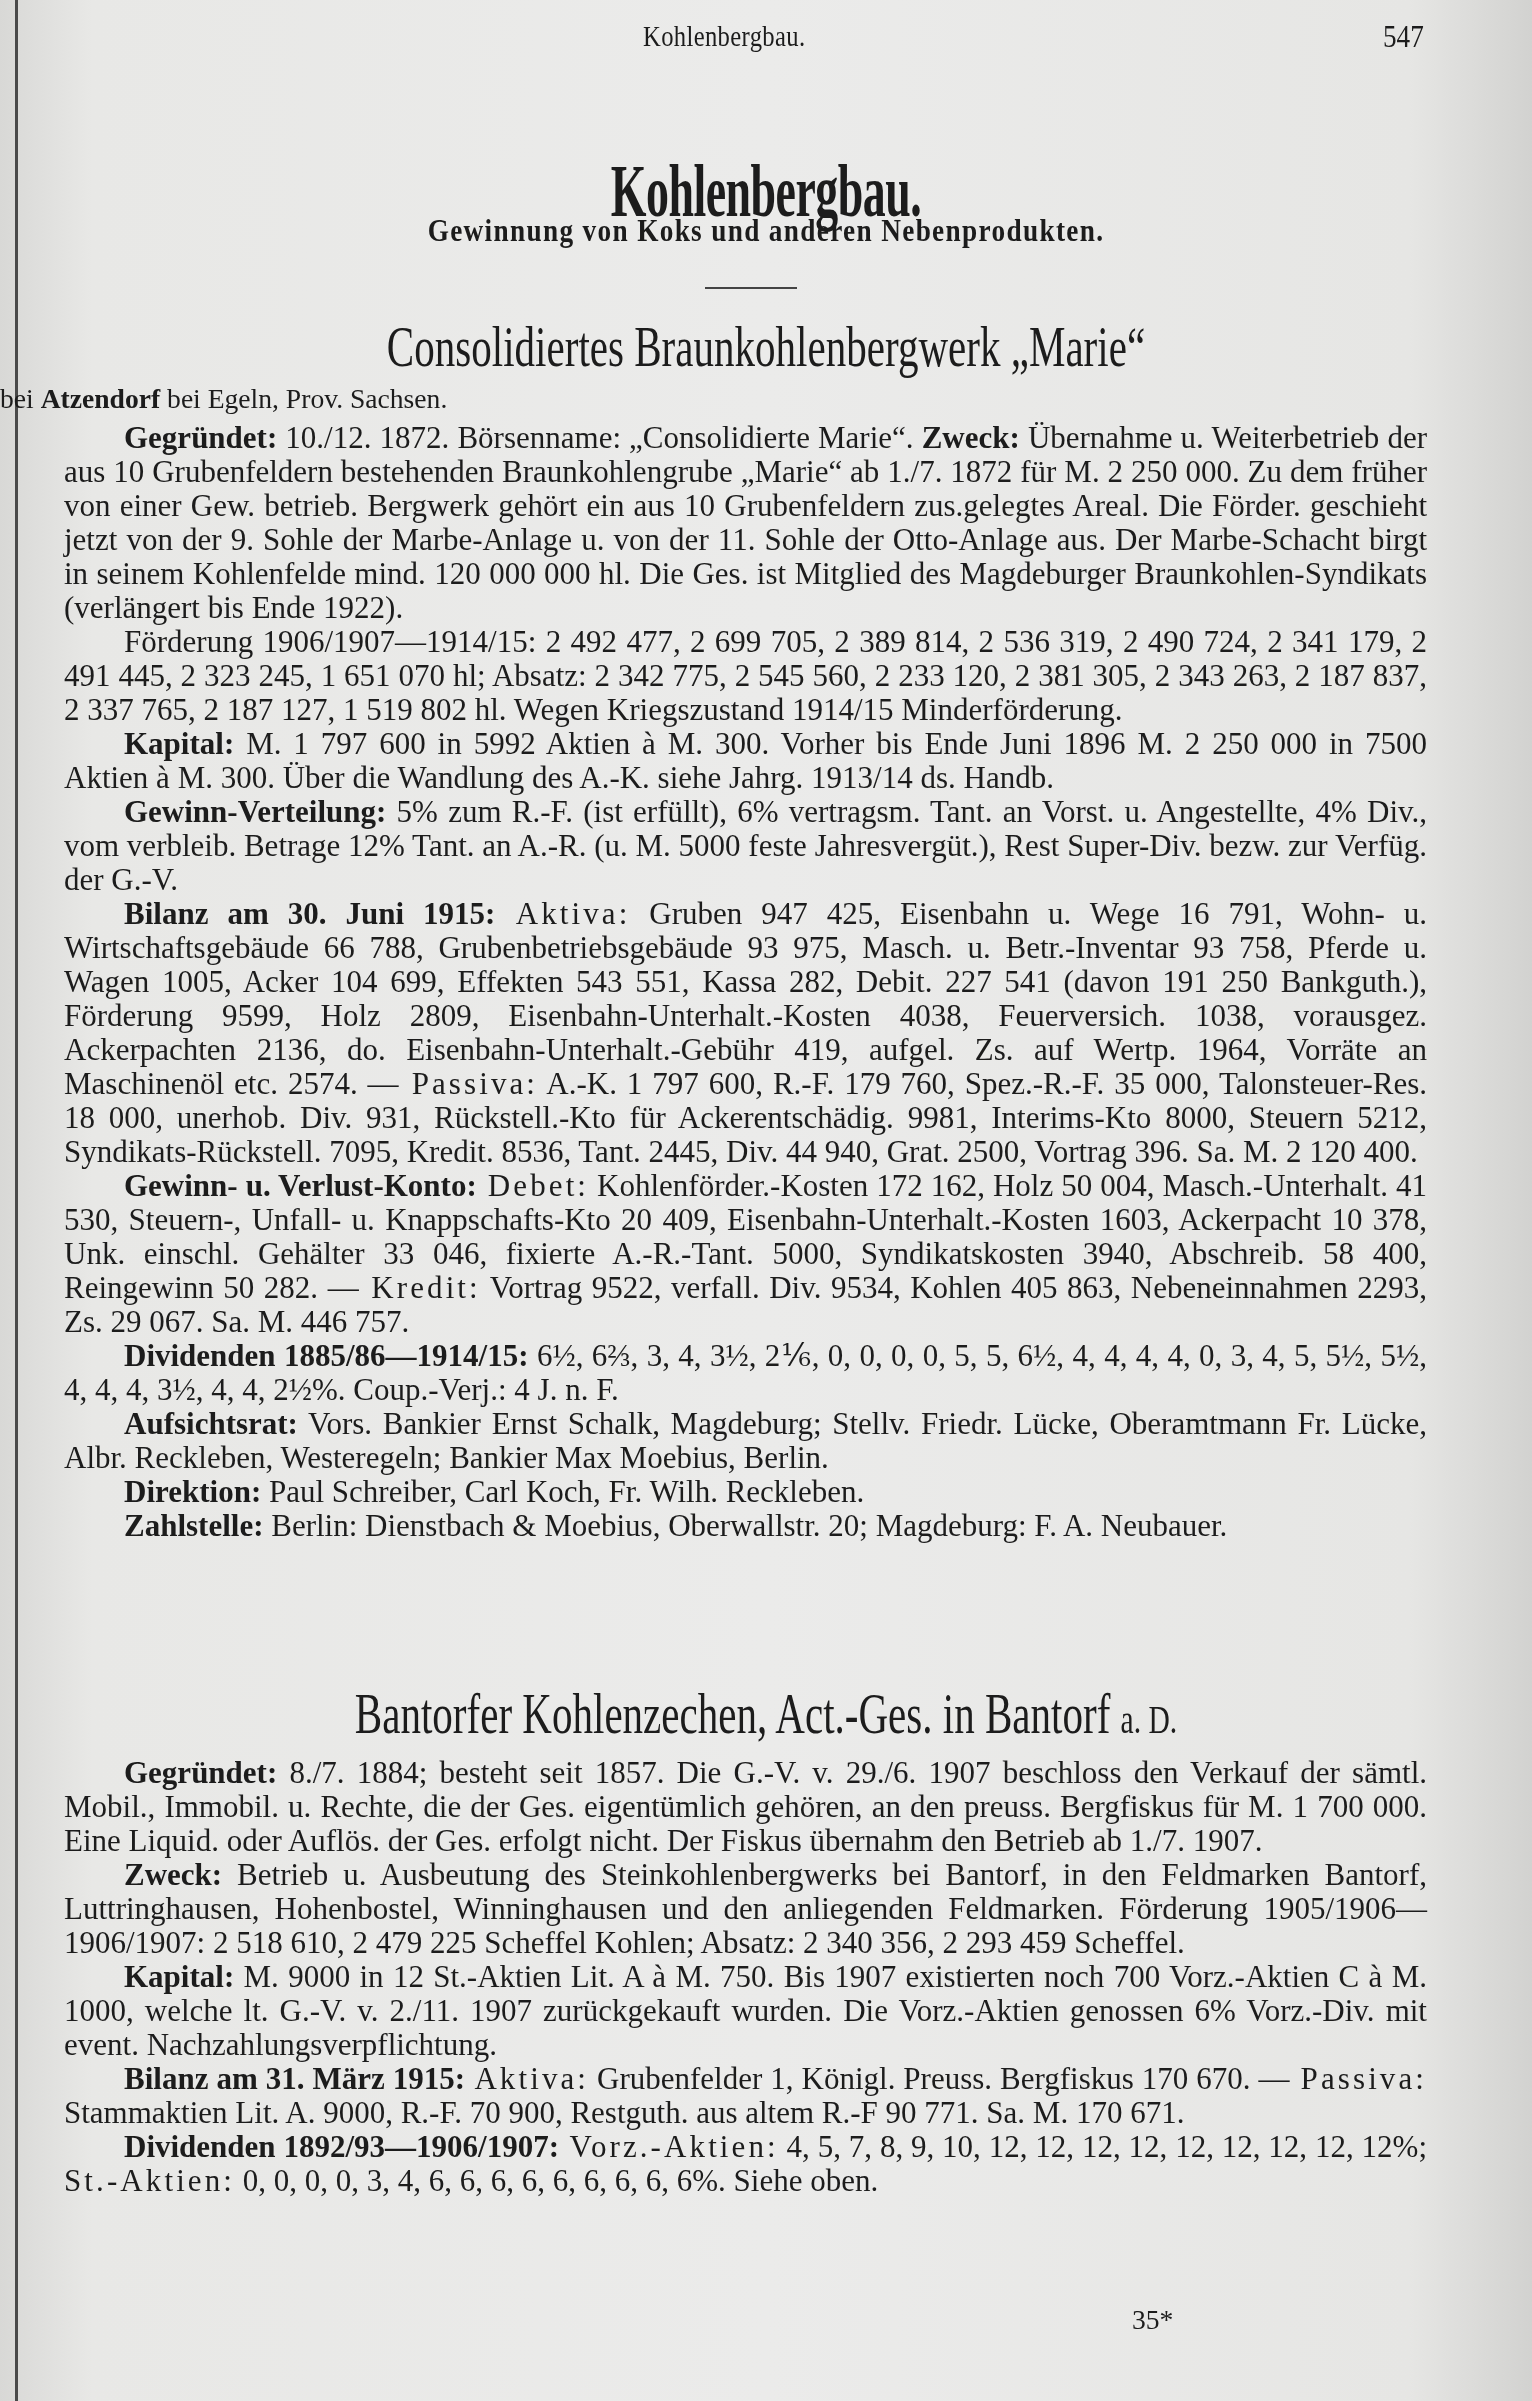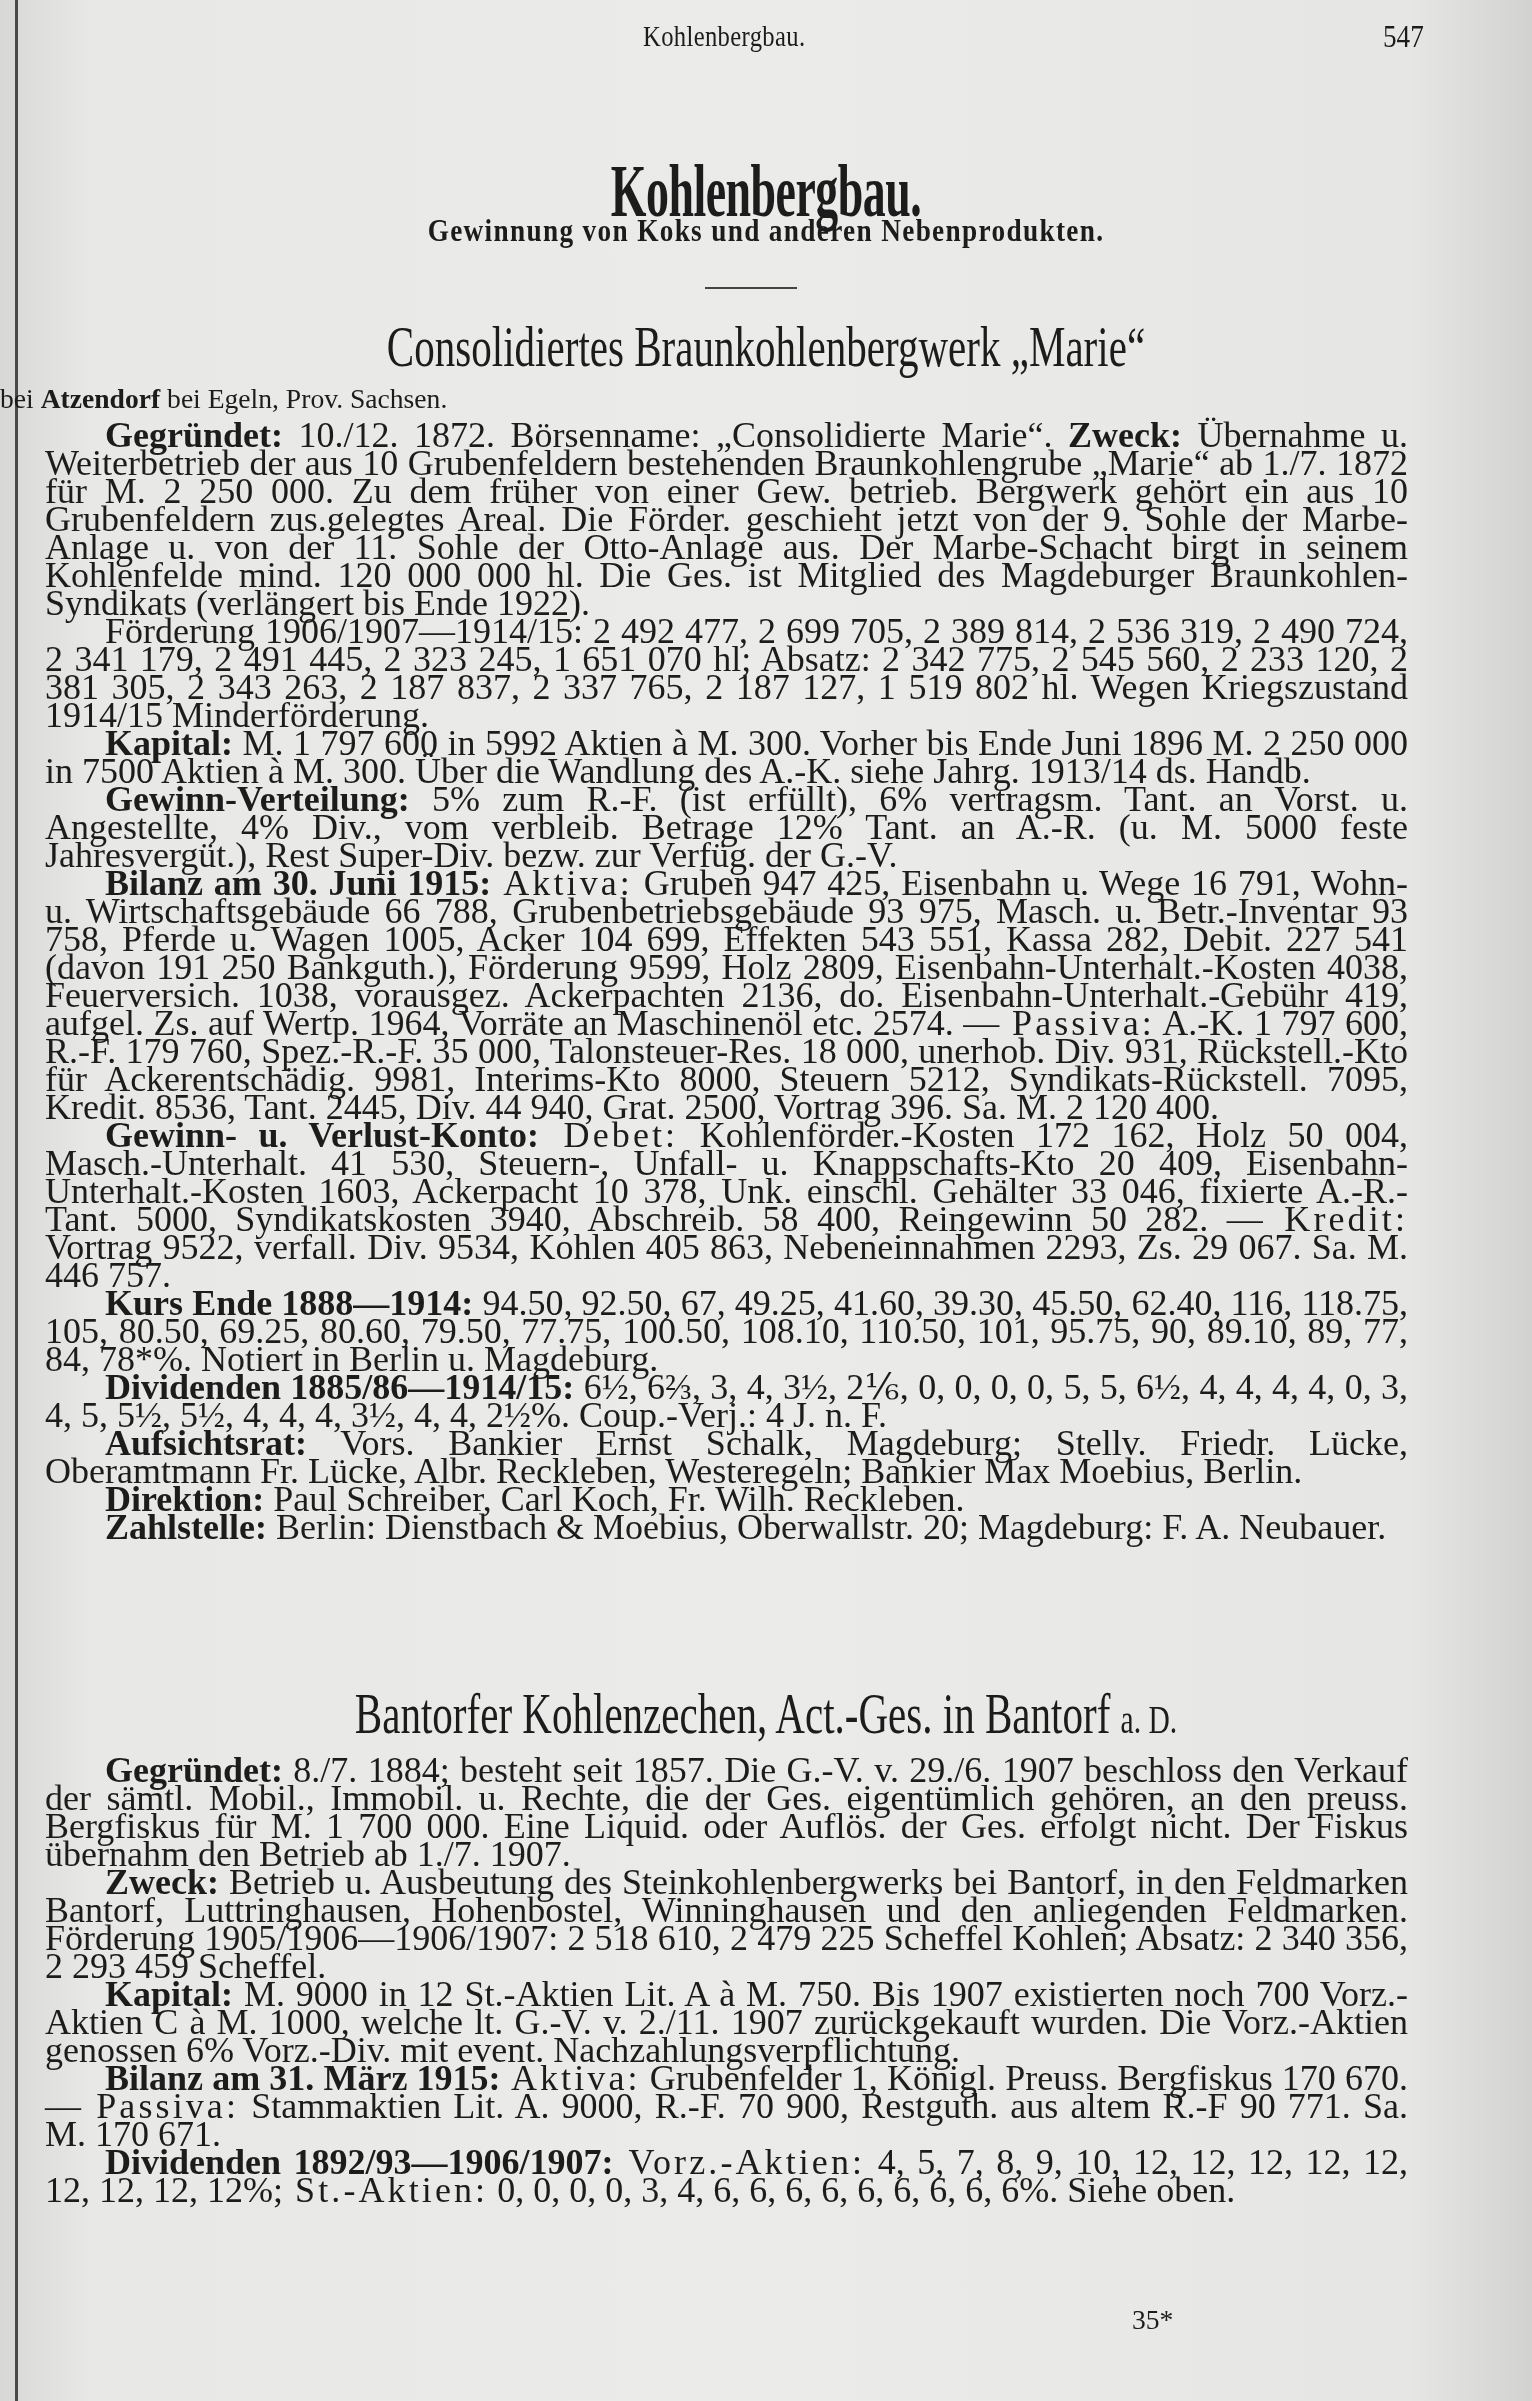--- a/index.html
+++ b/index.html
@@ -22,22 +22,22 @@
   .section-title { position: absolute; top: 149px; left: 0; width: 1532px; text-align: center; font-size: 74px; font-weight: bold; transform: scaleX(0.62); letter-spacing: -0.8px; }
   .section-subtitle { position: absolute; top: 213px; left: 0; width: 1532px; text-align: center; font-size: 31px; font-weight: bold; letter-spacing: 1.5px; transform: scaleX(0.88); }
   .rule { position: absolute; top: 287px; left: 705px; width: 92px; height: 1.5px; background: #444; }
 
   .entry-title { position: absolute; left: 0; width: 1532px; text-align: center; font-size: 57px; transform: scaleX(0.72); }
   .entry-title .small { font-size: 41px; }
   .entry-location { position: absolute; left: 0; width: 1532px; text-align: left; font-size: 27.6px; }
   .entry-location b { font-weight: bold; }
 
   .body-text {
-    position: absolute; left: 45px; width: 1363px;
-    font-size: 36px; line-height: 28px;
+    position: absolute; left: 64px; width: 1363px;
+    font-size: 31px; line-height: 34px;
     text-align: justify;
   }
   .body-text p { margin: 0; text-indent: 60px; }
   .label { font-weight: bold; }
   .spaced { letter-spacing: 3.1px; }
   .catch { position: absolute; left: 1132px; top: 2304px; font-size: 27.6px; }
 </style>
 </head>
 <body>
 
@@ -73,23 +73,20 @@
     <p>
       <span class="label">Gewinn-Verteilung:</span><span> 5% zum R.-F. (ist erfüllt), 6% vertragsm. Tant. an Vorst. u. Angestellte, 4% Div., vom verbleib. Betrage 12% Tant. an A.-R. (u. M. 5000 feste Jahresvergüt.), Rest Super-Div. bezw. zur Verfüg. der G.-V.</span>
     </p>
     <p>
       <span class="label">Bilanz am 30. Juni 1915:</span><span class="spaced"> Aktiva:</span><span> Gruben 947 425, Eisenbahn u. Wege 16 791, Wohn- u. Wirtschaftsgebäude 66 788, Grubenbetriebsgebäude 93 975, Masch. u. Betr.-Inventar 93 758, Pferde u. Wagen 1005, Acker 104 699, Effekten 543 551, Kassa 282, Debit. 227 541 (davon 191 250 Bankguth.), Förderung 9599, Holz 2809, Eisenbahn-Unterhalt.-Kosten 4038, Feuerversich. 1038, vorausgez. Ackerpachten 2136, do. Eisenbahn-Unterhalt.-Gebühr 419, aufgel. Zs. auf Wertp. 1964, Vorräte an Maschinenöl etc. 2574. —</span><span class="spaced"> Passiva:</span><span> A.-K. 1 797 600, R.-F. 179 760, Spez.-R.-F. 35 000, Talonsteuer-Res. 18 000, unerhob. Div. 931, Rückstell.-Kto für Ackerentschädig. 9981, Interims-Kto 8000, Steuern 5212, Syndikats-Rückstell. 7095, Kredit. 8536, Tant. 2445, Div. 44 940, Grat. 2500, Vortrag 396. Sa. M. 2 120 400.</span>
     </p>
     <p>
       <span class="label">Gewinn- u. Verlust-Konto:</span><span class="spaced"> Debet:</span><span> Kohlenförder.-Kosten 172 162, Holz 50 004, Masch.-Unterhalt. 41 530, Steuern-, Unfall- u. Knappschafts-Kto 20 409, Eisenbahn-Unterhalt.-Kosten 1603, Ackerpacht 10 378, Unk. einschl. Gehälter 33 046, fixierte A.-R.-Tant. 5000, Syndikatskosten 3940, Abschreib. 58 400, Reingewinn 50 282. —</span><span class="spaced"> Kredit:</span><span> Vortrag 9522, verfall. Div. 9534, Kohlen 405 863, Nebeneinnahmen 2293, Zs. 29 067. Sa. M. 446 757.</span>
     </p>
     <p>
-      <span class="label">Kurs Ende 1888—1914:</span><span> 94.50, 92.50, 67, 49.25, 41.60, 39.30, 45.50, 62.40, 116, 118.75, 105, 80.50, 69.25, 80.60, 79.50, 77.75, 100.50, 108.10, 110.50, 101, 95.75, 90, 89.10, 89, 77, 84, 78*%. Notiert in Berlin u. Magdeburg.</span>
-    </p>
-    <p>
       <span class="label">Dividenden 1885/86—1914/15:</span><span> 6½, 6⅔, 3, 4, 3½, 2⅙, 0, 0, 0, 0, 5, 5, 6½, 4, 4, 4, 4, 0, 3, 4, 5, 5½, 5½, 4, 4, 4, 3½, 4, 4, 2½%. Coup.-Verj.: 4 J. n. F.</span>
     </p>
     <p>
       <span class="label">Aufsichtsrat:</span><span> Vors. Bankier Ernst Schalk, Magdeburg; Stellv. Friedr. Lücke, Oberamtmann Fr. Lücke, Albr. Reckleben, Westeregeln; Bankier Max Moebius, Berlin.</span>
     </p>
     <p>
       <span class="label">Direktion:</span><span> Paul Schreiber, Carl Koch, Fr. Wilh. Reckleben.</span>
     </p>
     <p>
       <span class="label">Zahlstelle:</span><span> Berlin: Dienstbach &amp; Moebius, Oberwallstr. 20; Magdeburg: F. A. Neubauer.</span>

